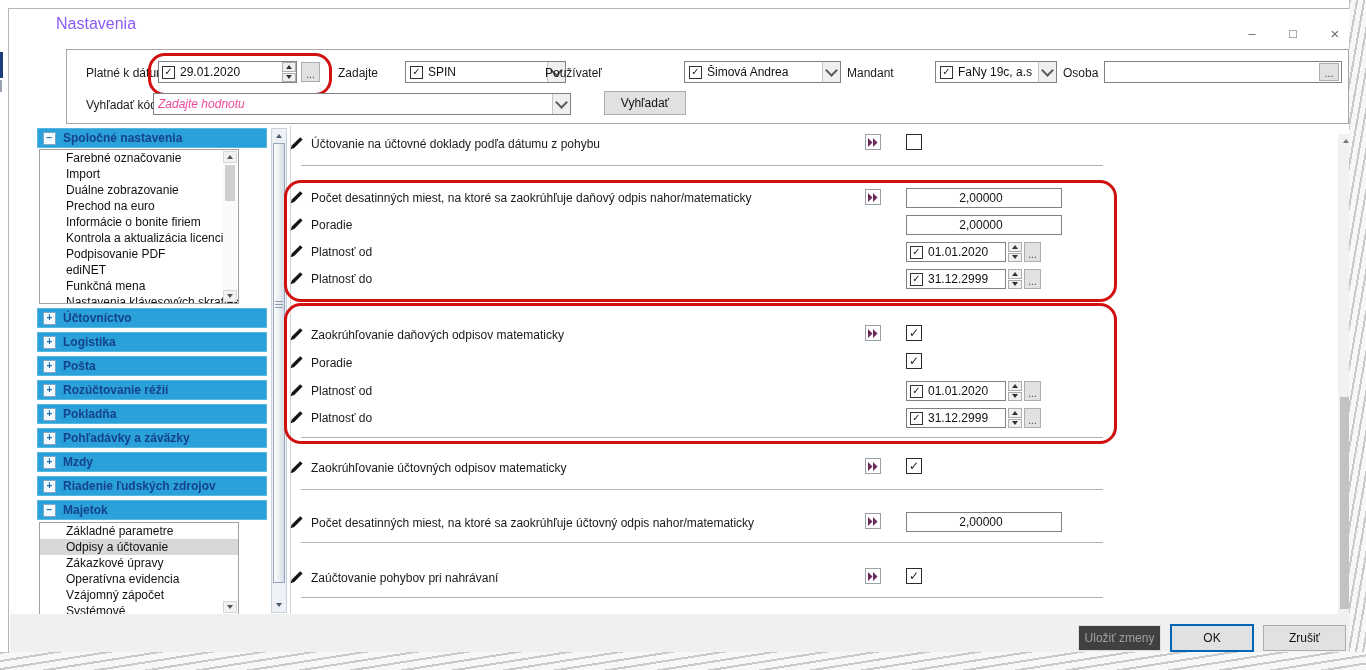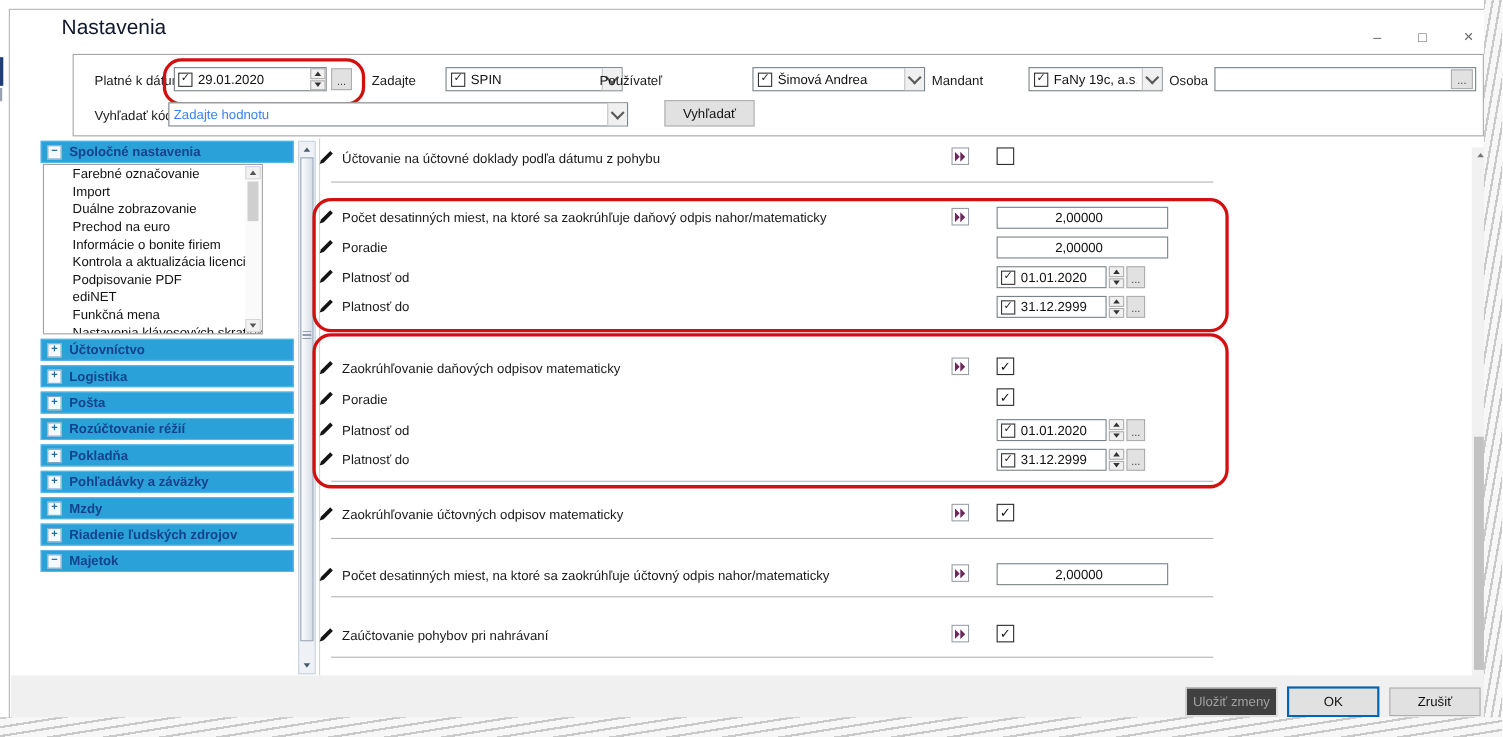--- a/index.html
+++ b/index.html
@@ -1,36 +1,36 @@
 <!DOCTYPE html>
 <html><head>
 <meta charset="utf-8">
 <style>
   html,body{margin:0;padding:0;background:#fff}
   #screen{position:relative;width:1366px;height:670px;overflow:hidden;background:#fff;
           font-family:"Liberation Sans",sans-serif;font-size:12px;color:#111}
   .abs{position:absolute}
   
   .dialog{left:8px;top:8px;width:1344px;height:646px;background:#fff;border:1px solid #b5b5b5}
-  .wtitle{left:55px;top:14px;font-size:19px;color:#0f172a;white-space:nowrap}
+  .wtitle{left:55px;top:14px;font-size:16px;color:#8b5cf6;white-space:nowrap}
   .wbtn{top:13px;width:30px;height:22px;display:flex;align-items:center;justify-content:center;
         color:#666;font-size:13px;cursor:default}
   .sliver1{left:0;top:52px;width:3px;height:26px;background:#1e3c78}
   .sliver2{left:0;top:80px;width:2px;height:12px;background:#9aa2b2}
   
   .torn-r{left:1349px;top:0;width:17px;height:670px;
           background:repeating-linear-gradient(100deg,#c9c9c9 0 2px,#f7f7f7 2px 7px)}
   .torn-b{left:0;top:652px;width:1366px;height:18px;
           background:repeating-linear-gradient(171deg,#c9c9c9 0 2px,#f7f7f7 2px 8px)}
   .lbl{position:absolute;white-space:nowrap;color:#1a1a1a}
   .combo,.datebox,.numfield,.field{position:absolute;background:#fff;border:1px solid #7a8287;
         display:flex;align-items:center;box-sizing:border-box}
   .combo{padding-left:4px;gap:5px}
   .combo .ctext{flex:1;overflow:hidden;white-space:nowrap}
-  .placeholder{color:#3b82f6;}
+  .placeholder{color:#ec4899;font-style:italic}
   .ddbtn{width:17px;align-self:stretch;background:#f0f0f0;border-left:1px solid #c5c5c5;
          display:flex;align-items:center;justify-content:center;flex:none}
   .chev{width:7px;height:7px;border-right:2px solid #5a5a5a;border-bottom:2px solid #5a5a5a;
         transform:rotate(45deg);margin-top:-4px}
   .cb{width:13px;height:13px;background:#fff;border:1px solid #333;box-sizing:border-box;
       display:inline-flex;align-items:center;justify-content:center;flex:none}
   .cb.checked::after{content:"✓";font:bold 10px "DejaVu Sans",sans-serif;color:#1a1a1a;margin-top:-1px}
   .cbl{width:16px;height:16px;background:#fff;border:1px solid #2b2b2b;box-sizing:border-box;
        display:flex;align-items:center;justify-content:center}
   .cbl.checked::after{content:"✓";font:bold 12px "DejaVu Sans",sans-serif;color:#1a1a1a}
@@ -212,20 +212,33 @@
       </div>
     <div class="abs shdr" style="top:467px">
       <span class="pmicon">+</span>
       <span>Riadenie ľudských zdrojov</span>
       </div>
     <div class="abs shdr" style="top:491px">
       <span class="pmicon">−</span>
       <span>Majetok</span>
       </div>
 
+    <div class="abs slist" style="left:30px;top:513px;height:93px">
+      <div class="sitem">Základné parametre</div>
+      <div class="sitem sel">Odpisy a účtovanie</div>
+      <div class="sitem">Zákazkové úpravy</div>
+      <div class="sitem">Operatívna evidencia</div>
+      <div class="sitem">Vzájomný zápočet</div>
+      <div class="sitem">Systémové</div>
+      <div class="ilsb" style="background:transparent">
+        <div class="a" style="bottom:0">
+            <i class="t-d" style="border-top-color:#555"></i>
+          </div>
+      </div>
+    </div>
 
     <div class="abs osb" style="top:119px">
       <div class="a" style="top:1px">
           <i class="t-u" style="border-bottom-color:#4a5a6d"></i>
         </div>
       <div class="th" style="top:14px;height:440px"></div>
       <div class="grip" style="top:172px"></div>
       <div class="a" style="bottom:1px">
           <i class="t-d" style="border-top-color:#4a5a6d"></i>
         </div>

